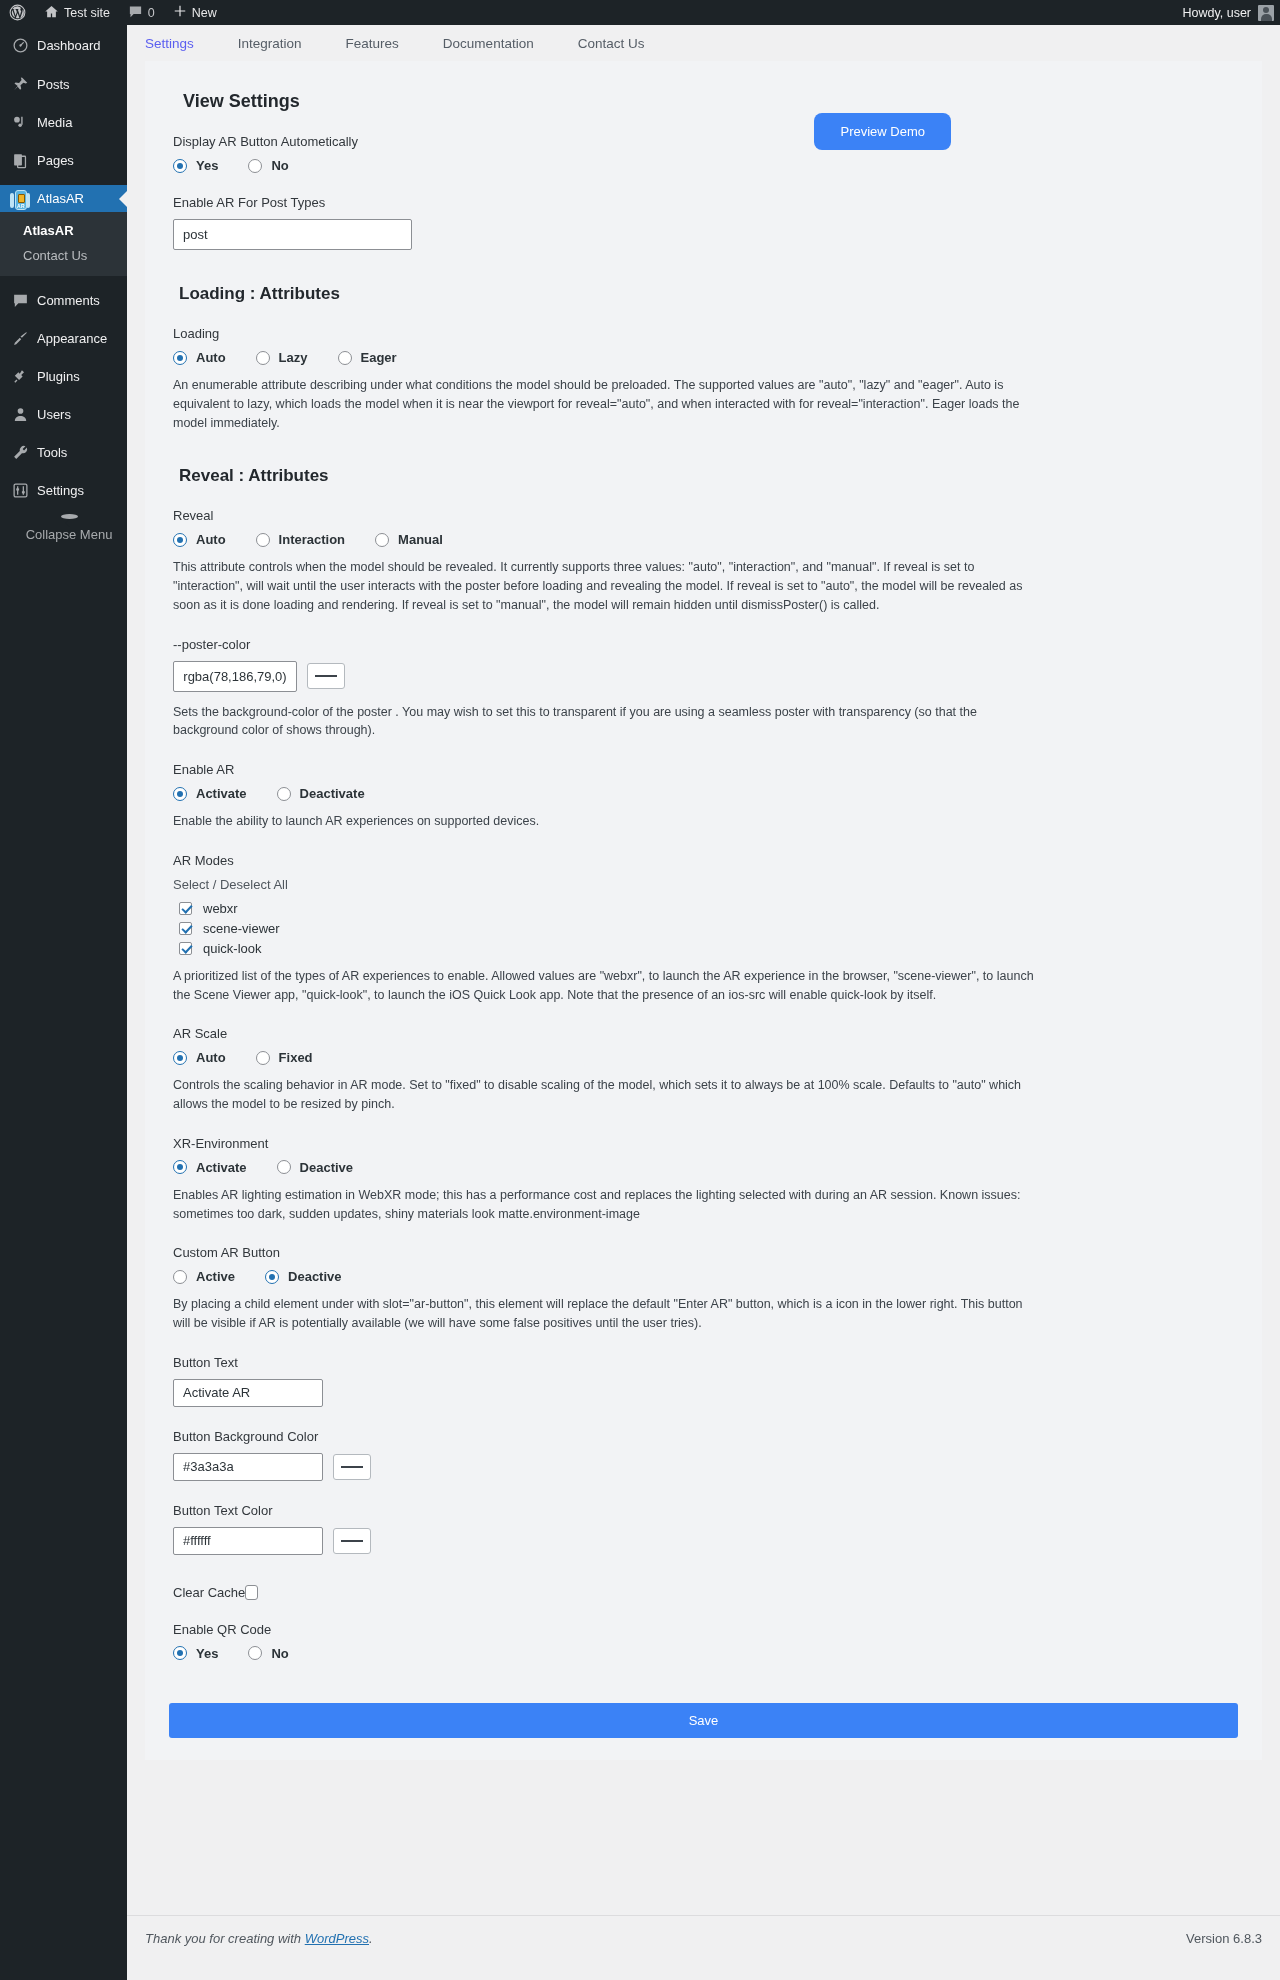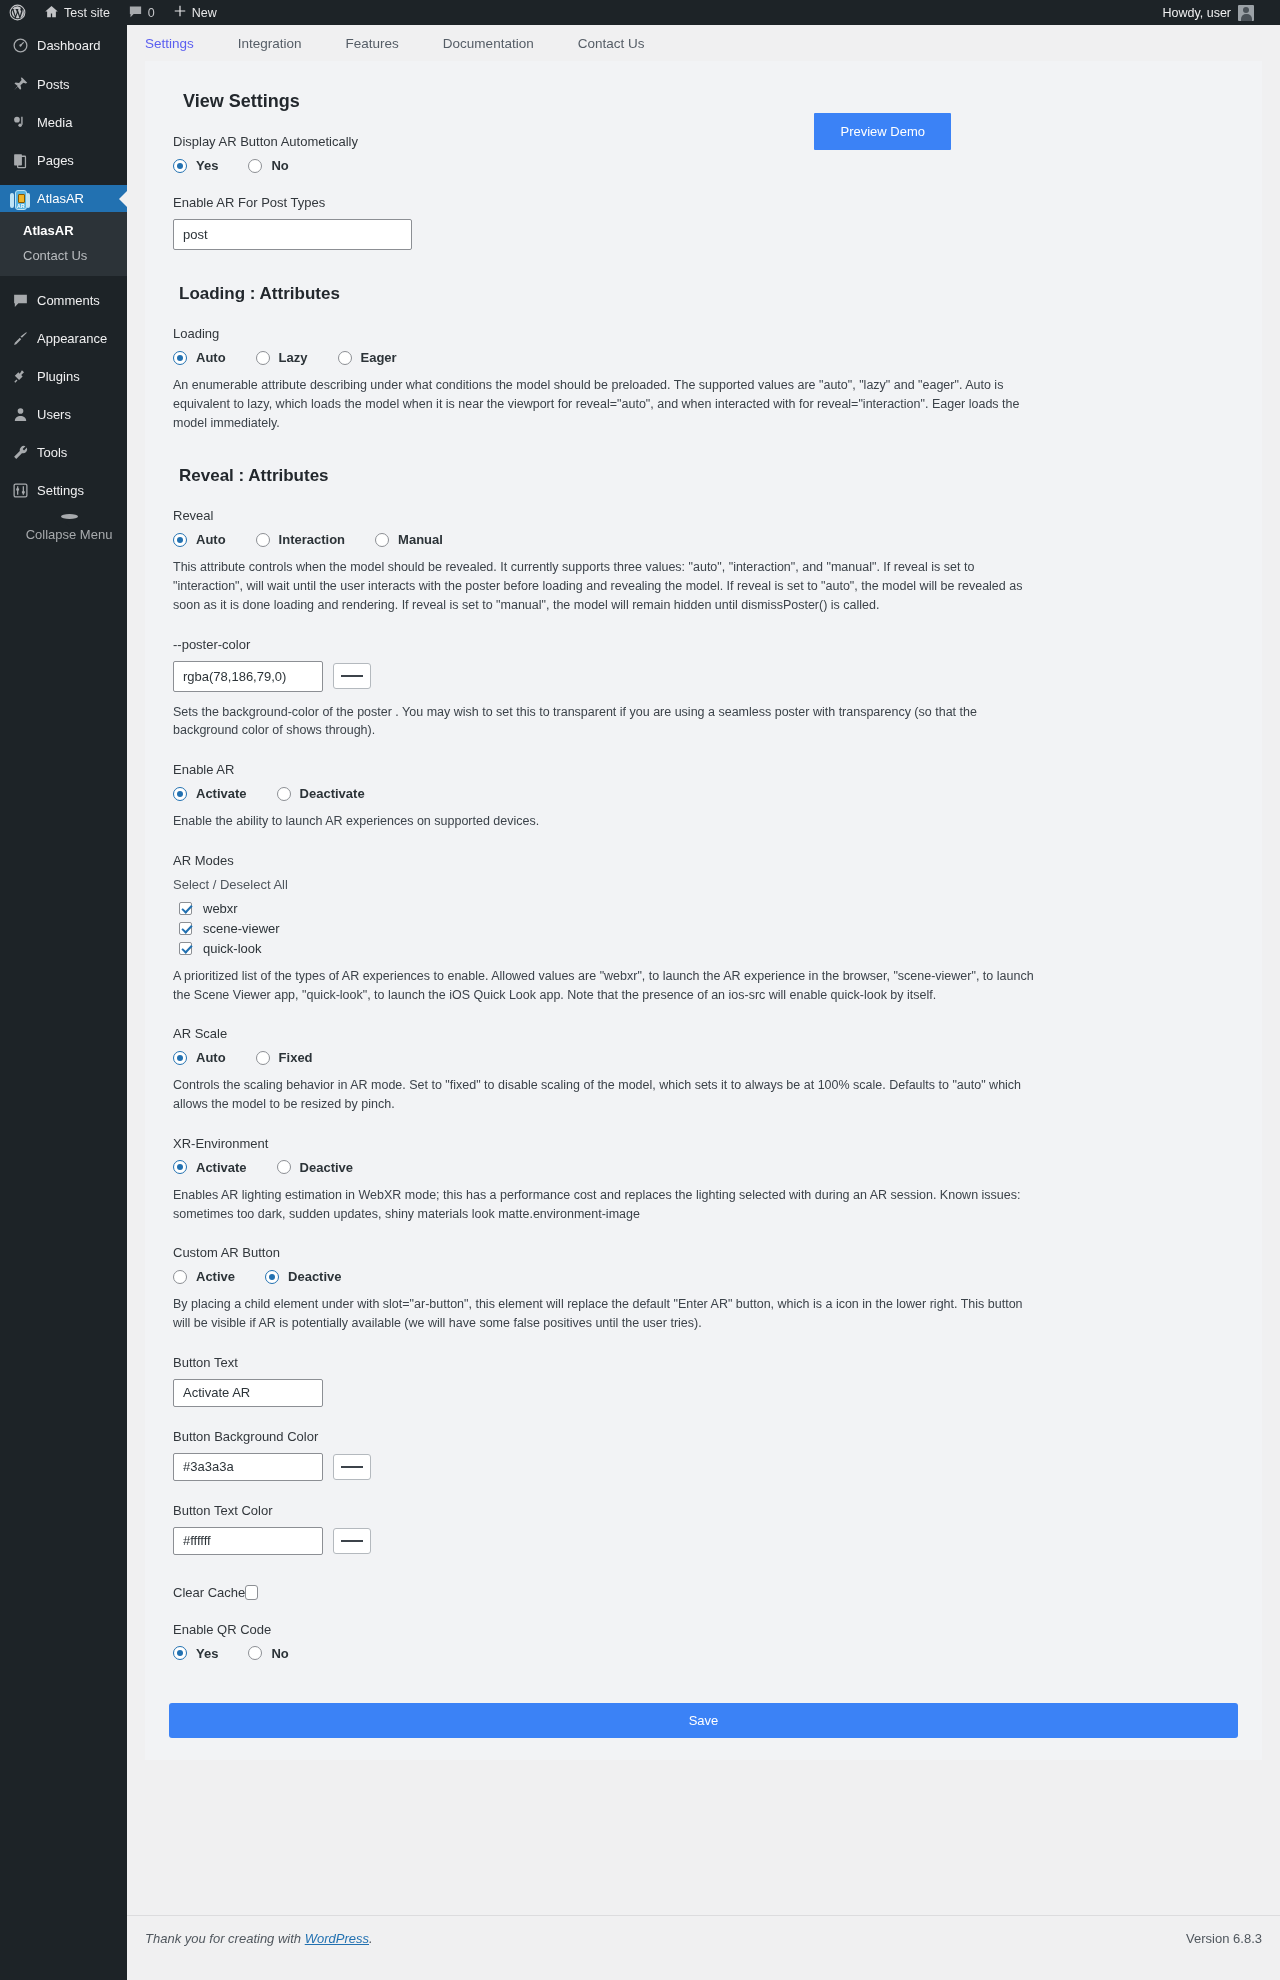--- a/index.html
+++ b/index.html
@@ -15,21 +15,21 @@
   
   #adminbar{
     position:absolute; top:0; left:0; width:1280px; height:25px;
     background:#1d2327; color:#f0f0f1;
     display:flex; align-items:center;
     font-size:12.5px;
     z-index:50;
   }
   .ab-item{ display:flex; align-items:center; gap:5px; padding:18px 9px; height:25px; color:#c3c4c7; white-space:nowrap;}
   .ab-item .lbl{ color:#e8e8e9; }
-  .ab-right{ margin-left:auto; display:flex; align-items:center; padding-right:26px; gap:7px;}
+  .ab-right{ margin-left:auto; display:flex; align-items:center; padding-right:6px; gap:7px;}
   .ab-avatar{ width:16px; height:16px; background:#9ba1a6; border-radius:1px; position:relative; overflow:hidden;}
   .ab-avatar:before{content:"";position:absolute;width:6px;height:6px;border-radius:50%;background:#4a5157;left:5px;top:2.5px;}
   .ab-avatar:after{content:"";position:absolute;width:11px;height:7px;border-radius:5px 5px 0 0;background:#4a5157;left:2.5px;top:9.5px;}
   .wp-logo{ width:17px; height:17px; }
   .ico{ display:inline-block; vertical-align:middle; }
 
   
   #sidebar{
     position:absolute; top:25px; left:0; width:127px; height:1955px;
     background:#1d2327;
@@ -107,21 +107,21 @@
     position:relative;
   }
   .inner{ padding:0 28px; position:relative;}
 
   .page-title{
     font-size:18px; font-weight:700; color:#23282d;
     padding:30px 0 0 10px; margin:0;
   }
   #previewbtn{
     position:absolute; right:311px; top:52px;
-    background:#3b82f6; color:#fff; border:none; border-radius:1px;
+    background:#3b82f6; color:#fff; border:none; border-radius:8px;
     font-size:13px; font-family:"Liberation Sans",sans-serif;
     padding:11px 26px; cursor:pointer;
   }
 
   .field{ padding-top:22px; }
   .flabel{ font-size:13px; color:#32373c; margin-bottom:9px; }
   .section-h{
     font-size:17px; font-weight:700; color:#23282d;
     margin:34px 0 0 6px;
   }
@@ -426,21 +426,21 @@
             <span class="rd"></span>
             <span class="rlabel">Manual</span>
           </label>
         </div>
         <div class="helptext">This attribute controls when the model should be revealed. It currently supports three values: "auto", "interaction", and "manual". If reveal is set to "interaction", will wait until the user interacts with the poster before loading and revealing the model. If reveal is set to "auto", the model will be revealed as soon as it is done loading and rendering. If reveal is set to "manual", the model will remain hidden until dismissPoster() is called.</div>
       </div>
 
       <div class="field">
         <div class="flabel">--poster-color</div>
         <div class="colorwrap">
-          <input class="txtinput" style="width: 150px; height: 31px;" value="rgba(78,186,79,0)">
+          <input class="txtinput" style="width: 124px; height: 31px; text-align: center;" value="rgba(78,186,79,0)">
           <span class="swatch">
               <span class="line"></span>
             </span>
         </div>
         <div class="helptext">Sets the background-color of the poster . You may wish to set this to transparent if you are using a seamless poster with transparency (so that the background color of shows through).</div>
       </div>
 
       <div class="field">
         <div class="flabel">Enable AR</div>
         <div class="radio-row">

